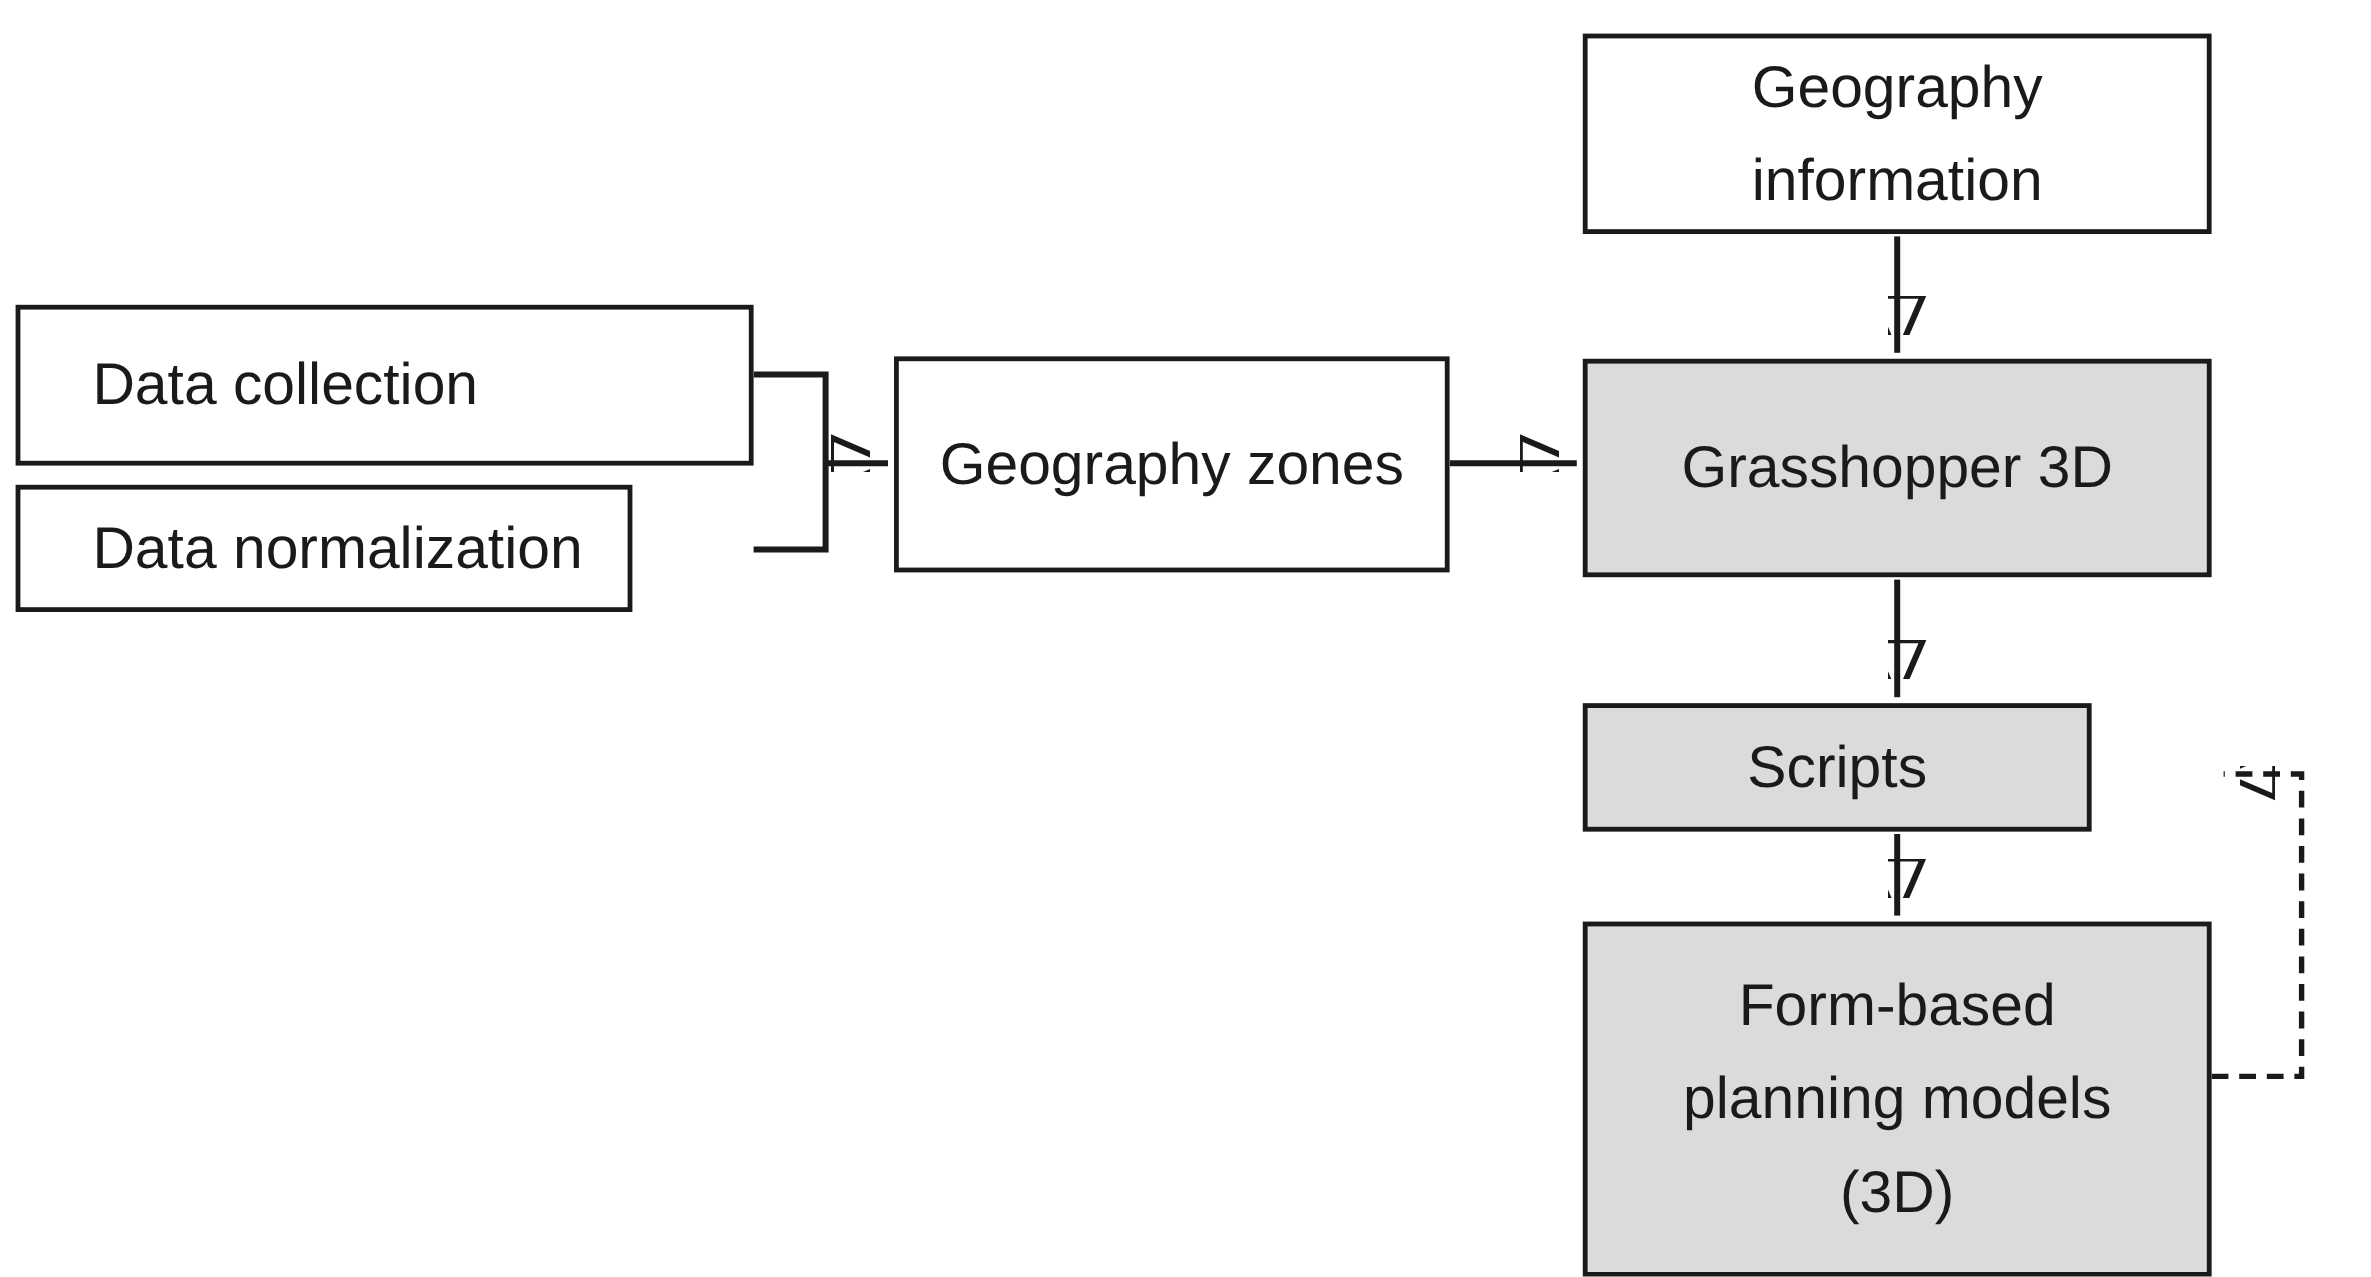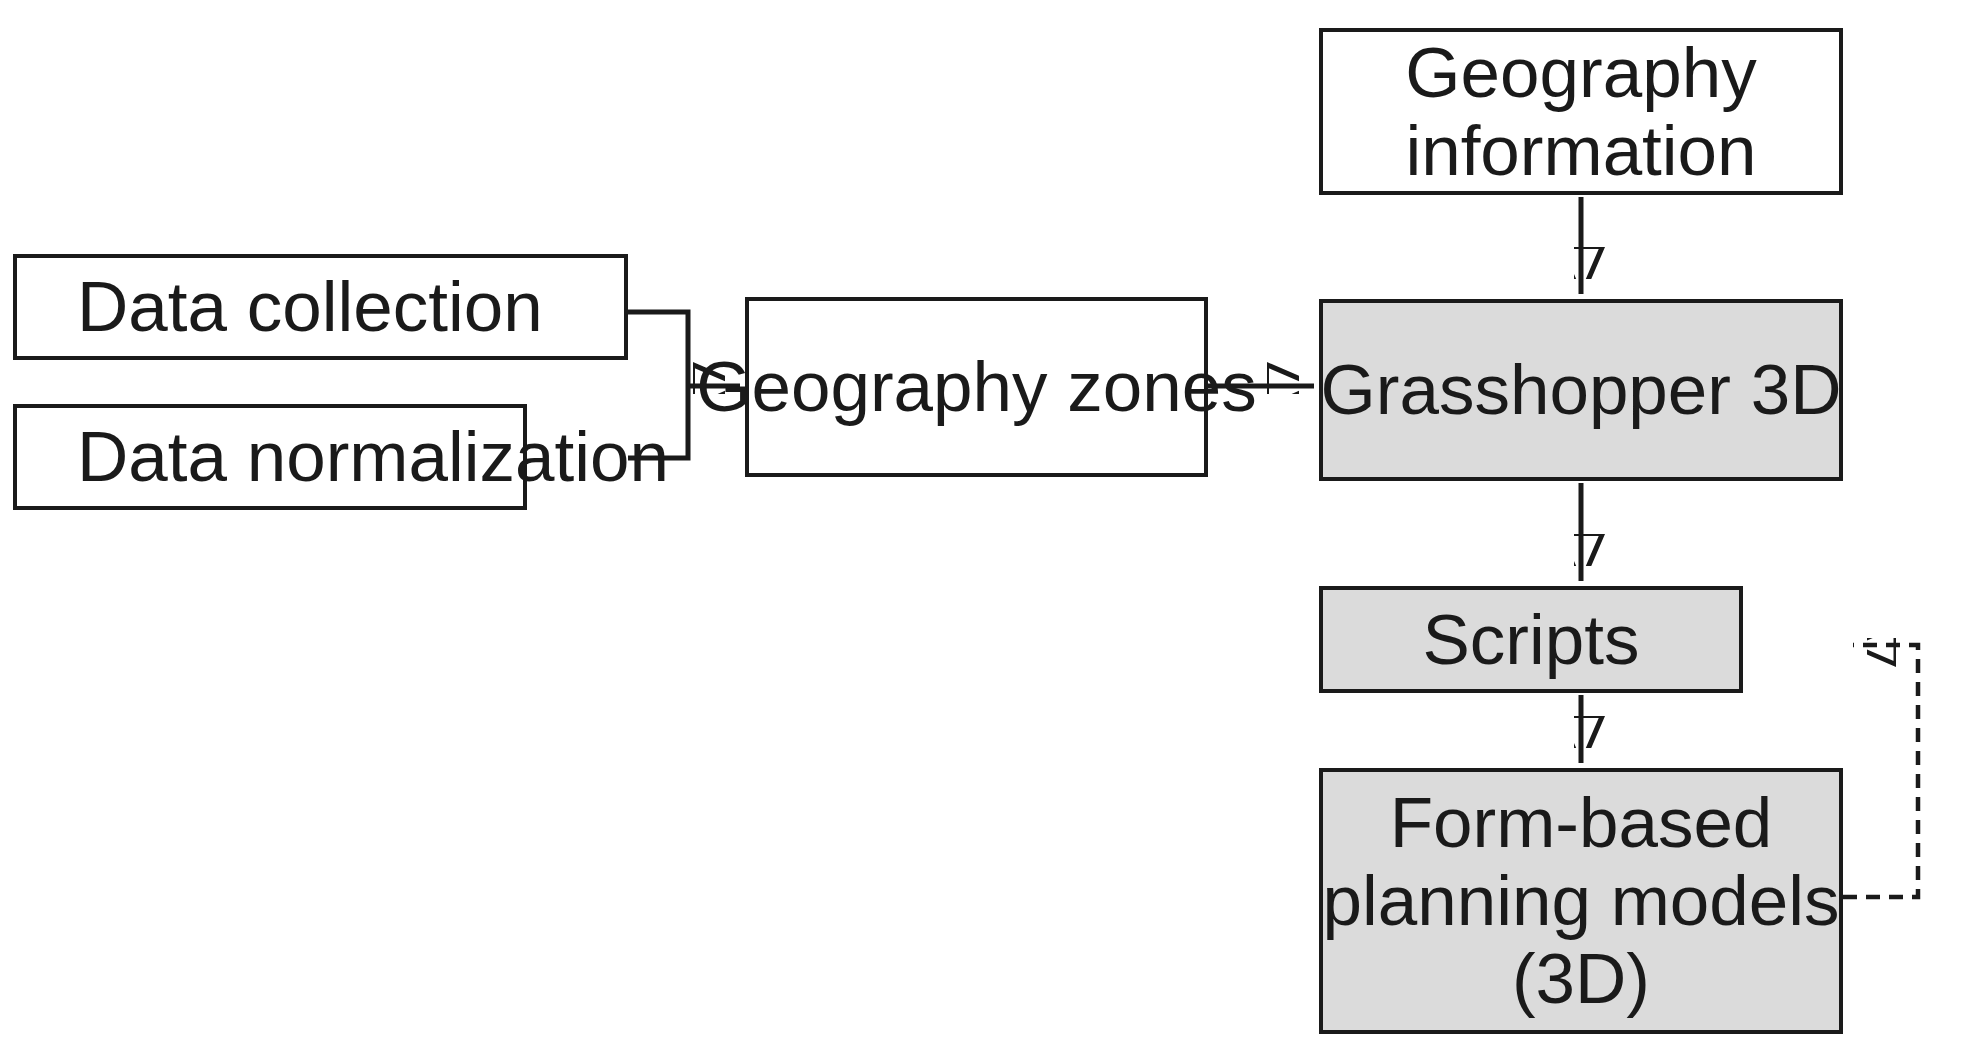--- a/index.html
+++ b/index.html
@@ -16,36 +16,36 @@
     overflow: hidden;
   }
   .node {
     position: absolute;
     box-sizing: border-box;
     border: 4px solid #1a1a1a;
     display: flex;
     flex-direction: column;
     justify-content: center;
     color: #1a1a1a;
-    font-size: 71px;
+    font-size: 49px;
     line-height: 78px;
     white-space: nowrap;
   }
   .node.white { background: #ffffff; }
   .node.gray  { background: #dbdbdb; }
   .node.center { align-items: center; text-align: center; }
   .node.left   { align-items: flex-start; text-align: left; padding-left: 60px; }
 
-  .node-data-collection     { left: 13px;   top: 254px; width: 615px; height: 106px; }
+  .node-data-collection     { left: 13px;   top: 254px; width: 615px; height: 134px; }
   .node-data-normalization  { left: 13px;   top: 404px; width: 514px; height: 106px; }
   .node-transect-zones      { left: 745px;  top: 297px; width: 463px; height: 180px; }
   .node-geography           { left: 1319px; top: 28px;  width: 524px; height: 167px; }
   .node-rhinoceros          { left: 1319px; top: 299px; width: 524px; height: 182px; }
   .node-scripts             { left: 1319px; top: 586px; width: 424px; height: 107px; }
-  .node-form-based          { left: 1319px; top: 768px; width: 524px; height: 266px; }
+  .node-form-based          { left: 1319px; top: 768px; width: 524px; height: 296px; }
 
   svg.connector-layer {
     position: absolute;
     left: 0; top: 0;
     width: 1976px;
     height: 1064px;
     pointer-events: none;
   }
   svg.connector-layer path {
     fill: none;

